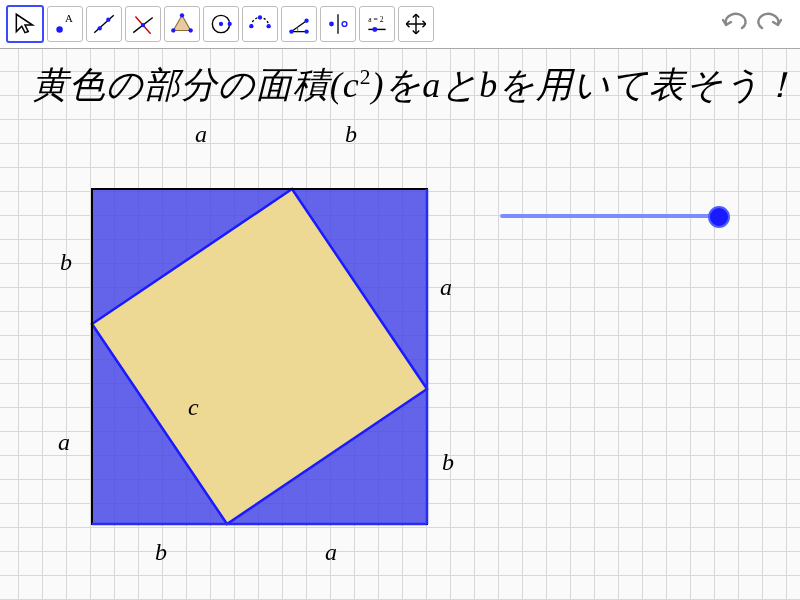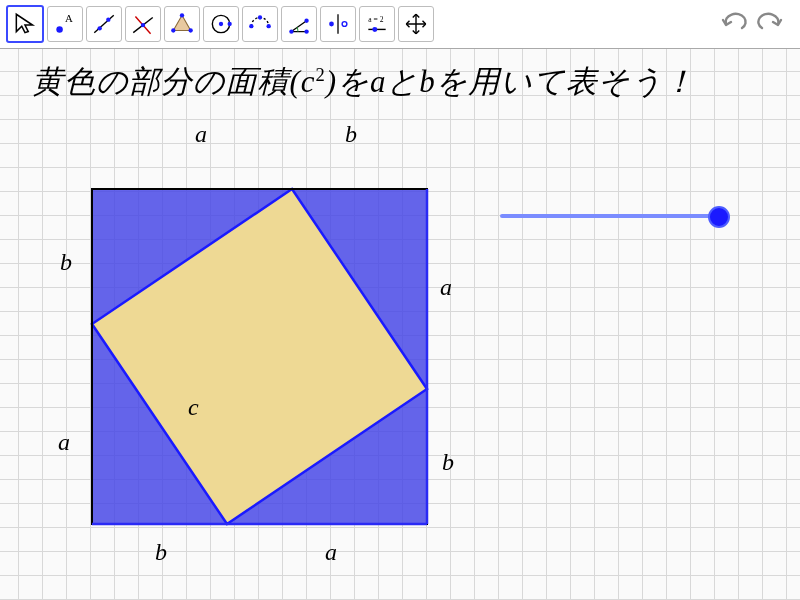--- a/index.html
+++ b/index.html
@@ -56,21 +56,21 @@
     background-image:
       linear-gradient(to right, #d8d8d8 1px, transparent 1px),
       linear-gradient(to bottom, #d8d8d8 1px, transparent 1px);
     background-size: 24px 24px;
     background-position: -6px -2px;
   }
   .title-text {
     position: absolute;
     left: 32px;
     top: 12px;
-    font-size: 31px;
+    font-size: 36px;
     font-style: italic;
     color: #000;
     white-space: nowrap;
     letter-spacing: 1px;
   }
   .title-text .mathvar { font-style: italic; }
   .sup { font-size: 0.6em; vertical-align: super; font-style: normal; }
 
   .figure {
     position: absolute;

